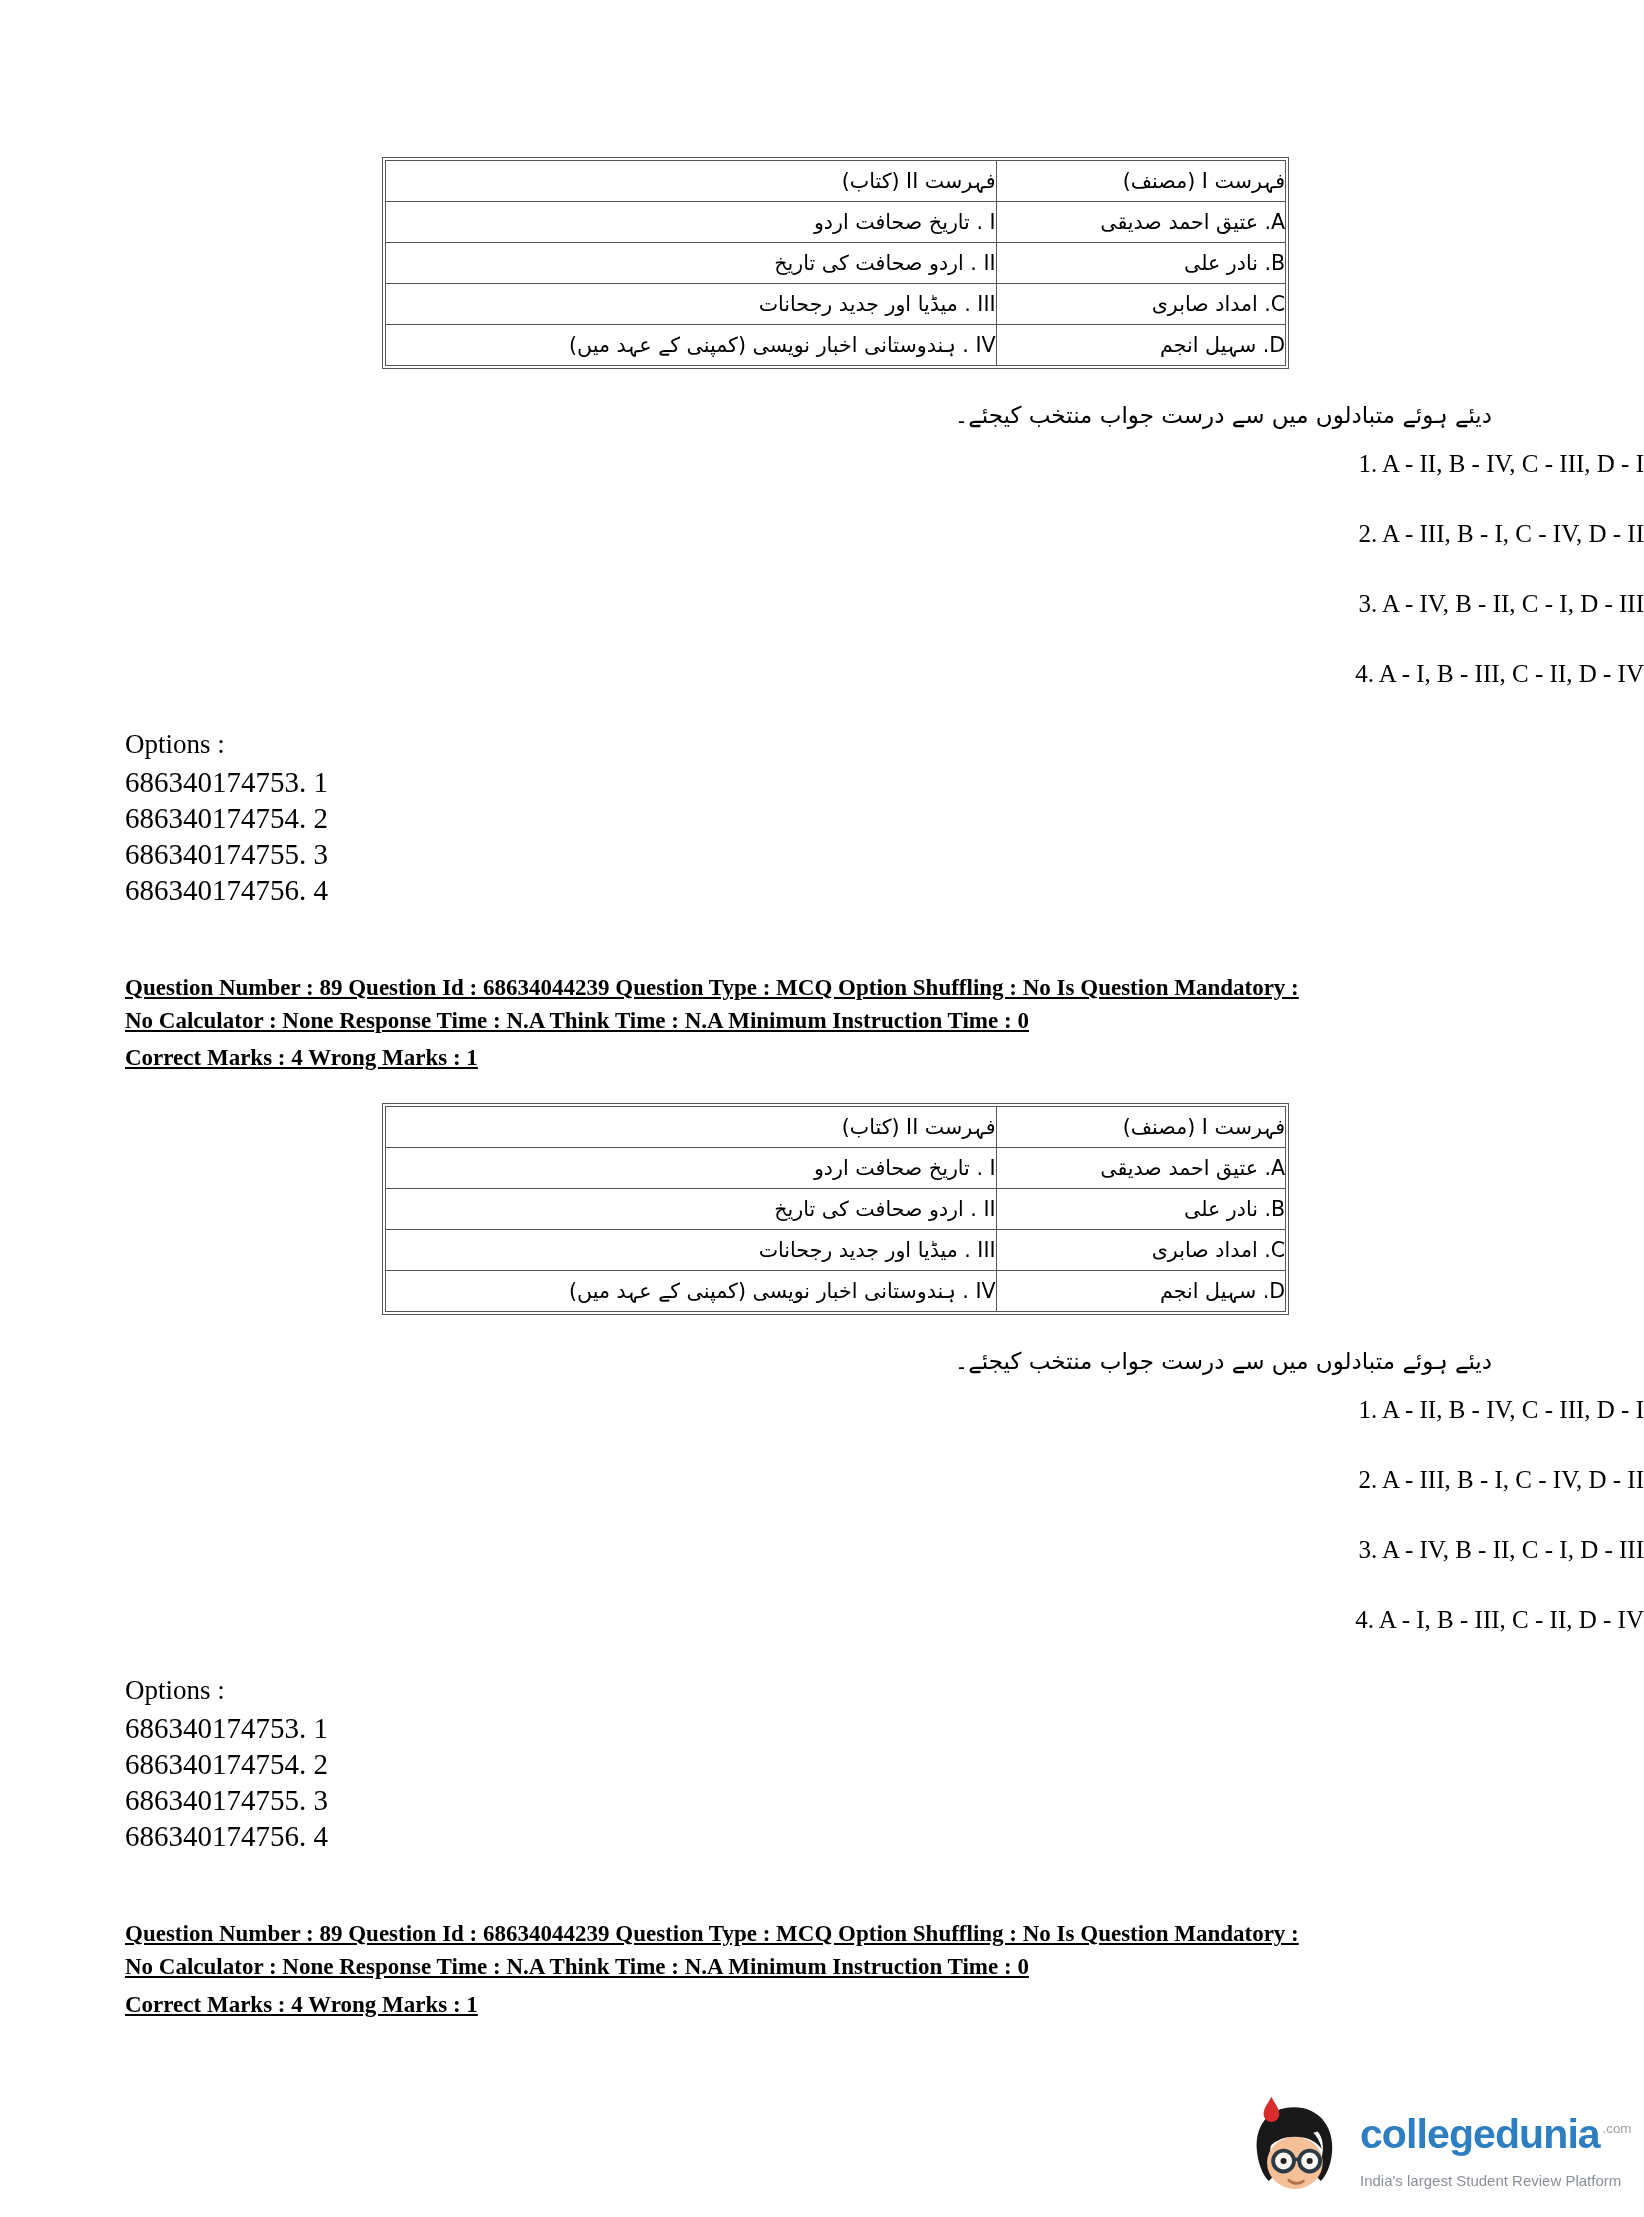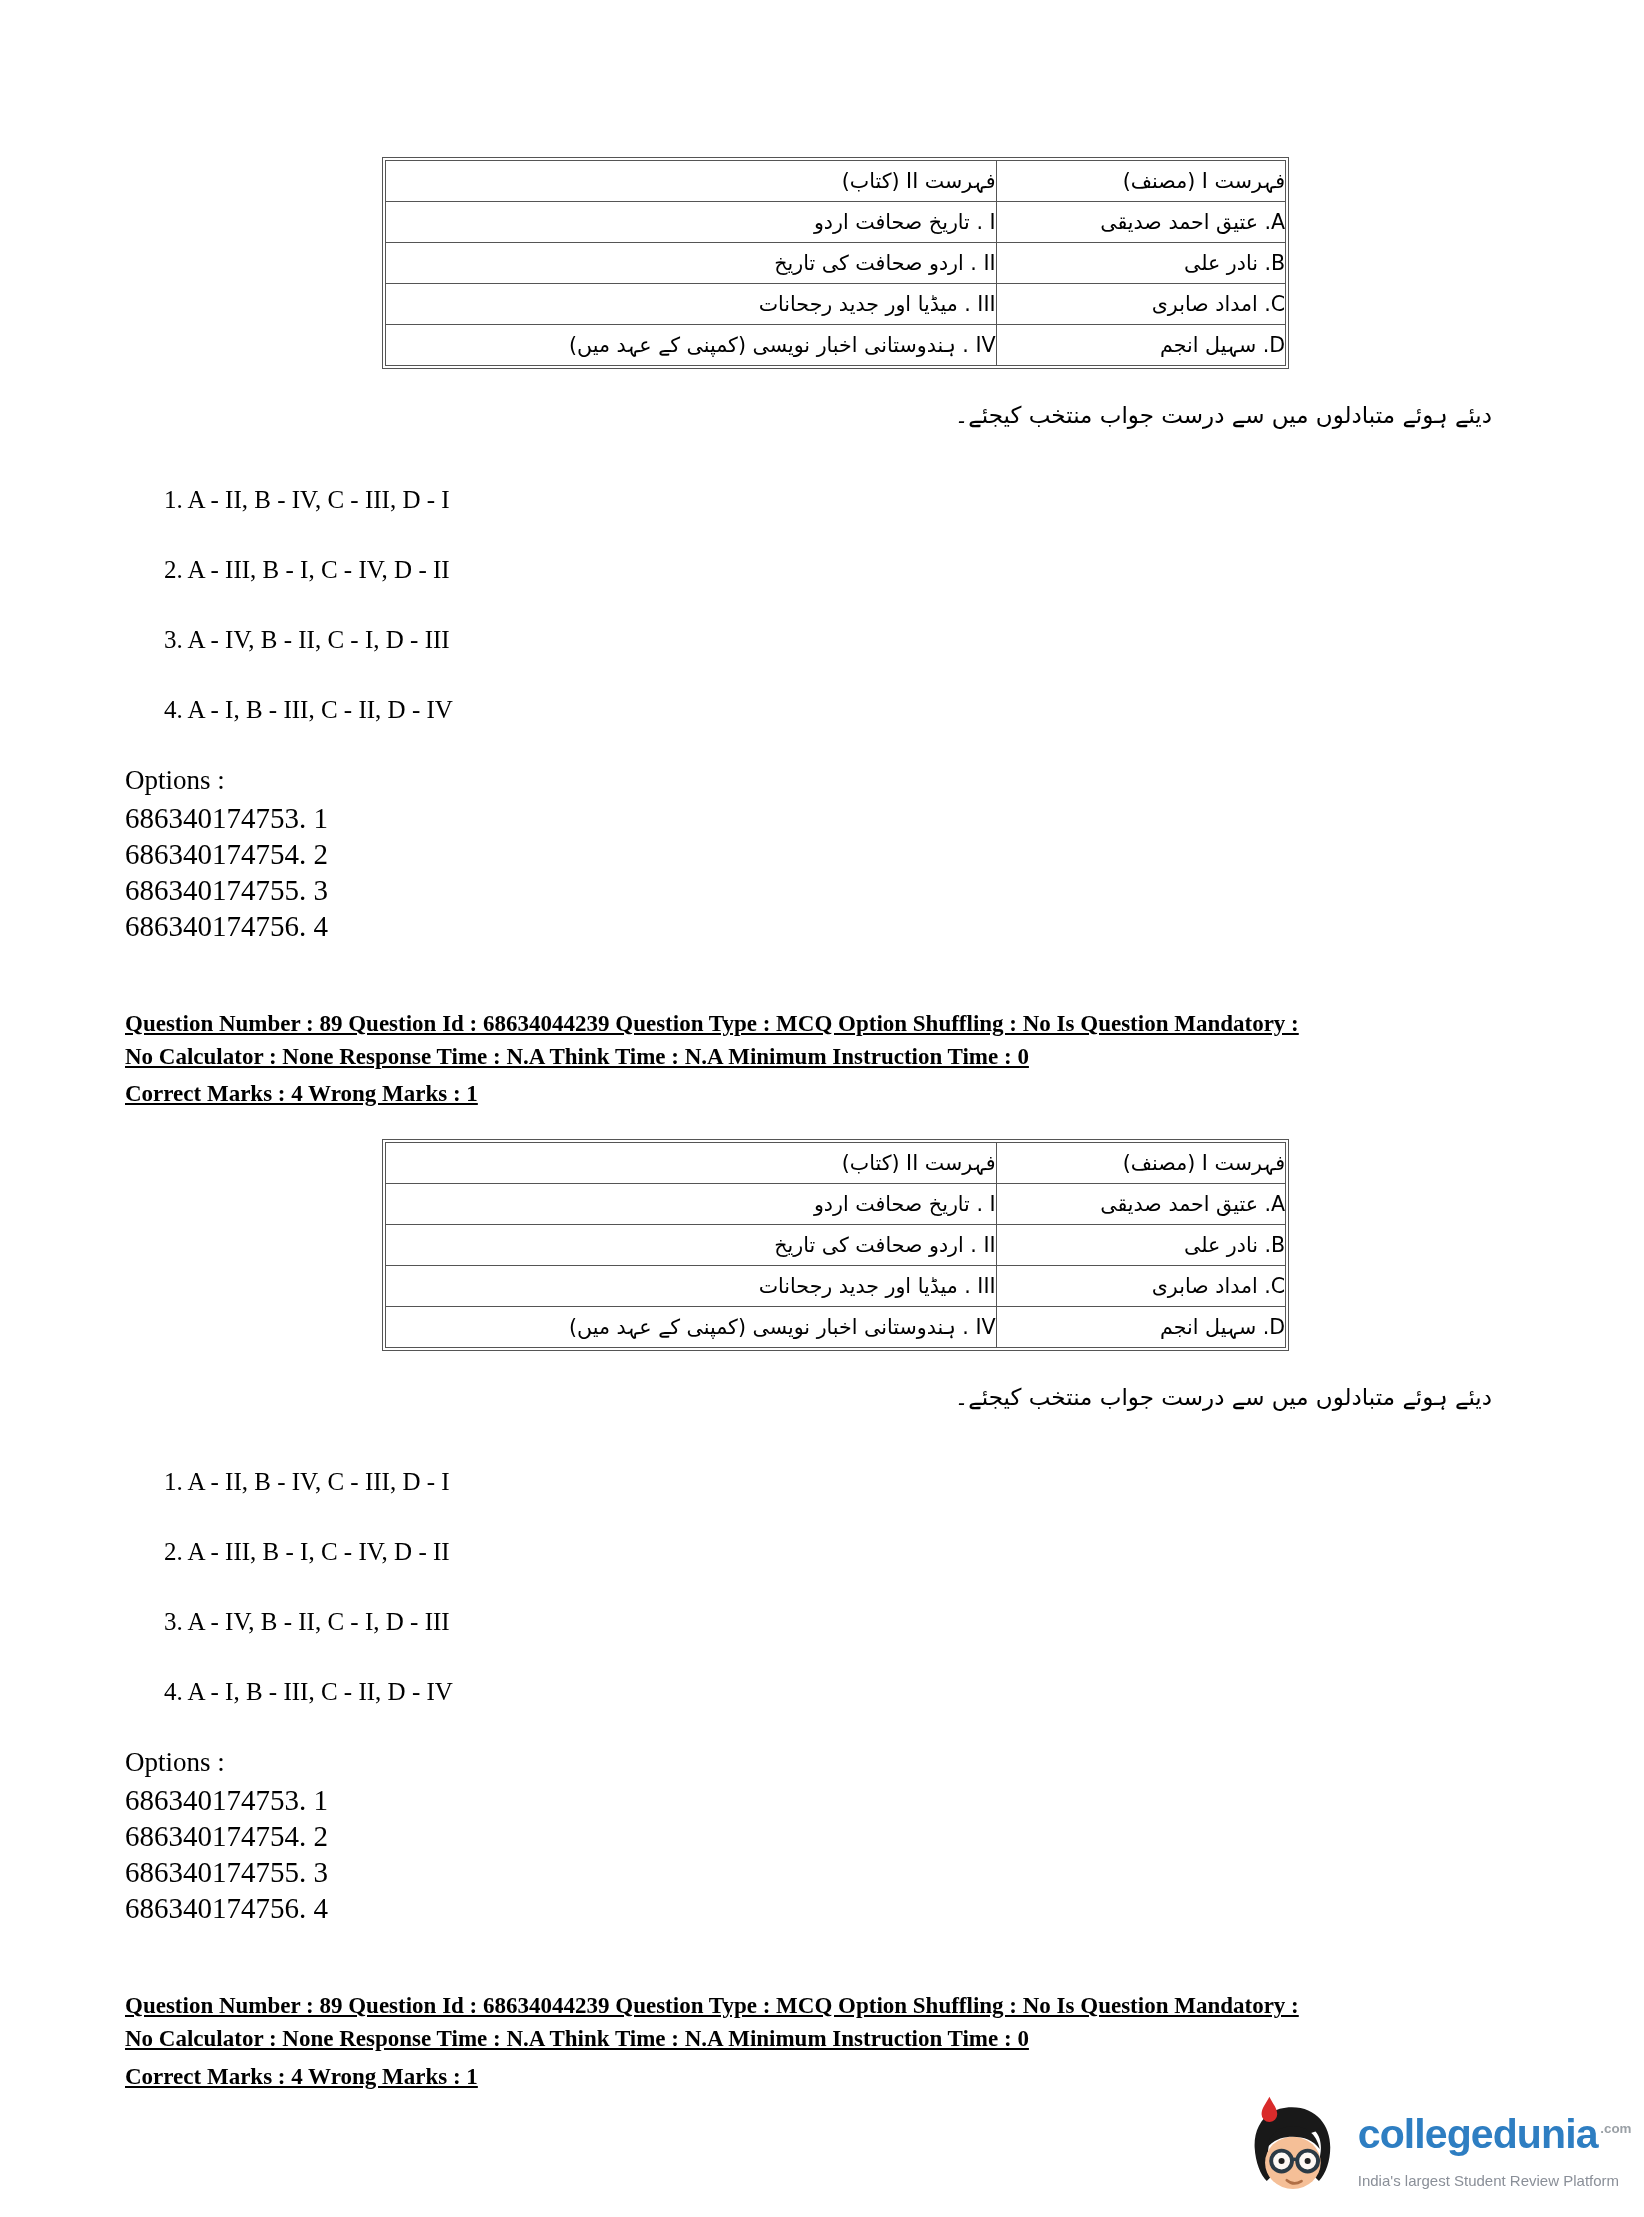--- a/index.html
+++ b/index.html
@@ -37,21 +37,21 @@
   .instruction {
     margin-top:30px;
     padding-right:152px;
     text-align:right;
     direction:rtl;
     font-family:"DejaVu Sans", sans-serif;
     font-size:23px; line-height:32px;
   }
 
   
-  .choices { margin-top:54px; margin-left:164px; }
+  .choices { margin-top:18px; margin-left:164px;text-align:right; }
   .choice  { font-size:25px; line-height:30px; margin-bottom:40px; }
 
   
   .options-label { margin-top:3.6px; margin-left:125px; font-weight:normal; font-size:27px; line-height:30px; }
   .option-ids    { margin-top:5.4px; margin-left:125px; }
   .option-id     { font-size:29px; line-height:36px; }
 
   
   .meta {
     margin-top:63px; margin-left:125px;
@@ -68,21 +68,21 @@
     display:flex; align-items:center; gap:12.5px;
   }
   .brand svg { width:106px; height:113px; display:block; }
   .brand-line {
     font-family:"Liberation Sans", sans-serif;
     font-weight:bold; font-size:41px; line-height:1;
     color:#2e7ec2; letter-spacing:-0.9px;
     white-space:nowrap;
   }
   .brand-line .tld {
-    font-size:13.4px; color:#9aa0a6; font-weight:bold;
+    font-size:13.4px; color:#9aa0a6; font-weight:normal;
     vertical-align:super; margin-left:2.7px; letter-spacing:0;
   }
   .tagline {
     font-family:"Liberation Sans", sans-serif;
     font-size:15px; color:#8a8f98; margin-top:17px;
     white-space:nowrap;
   }
 </style>
 </head>
 <body>

